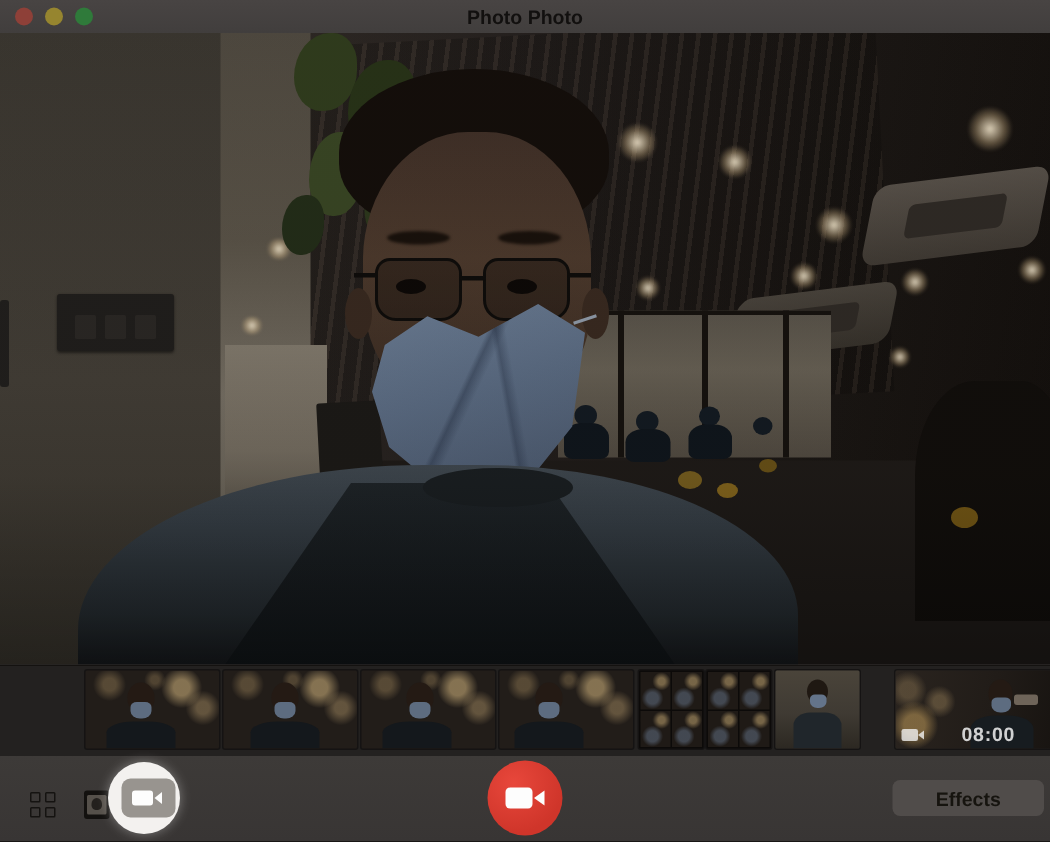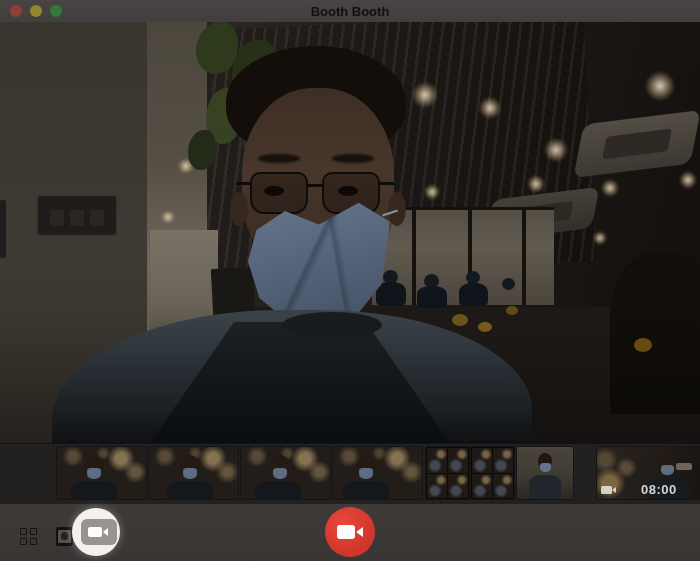--- a/index.html
+++ b/index.html
@@ -182,21 +182,21 @@
 <body>
 
 <div class="window">
 
   <div class="titlebar">
     <div class="lights">
       <span class="light-dot dot-close"></span>
       <span class="light-dot dot-min"></span>
       <span class="light-dot dot-zoom"></span>
     </div>
-    <div class="title">Booth Booth</div>
+    <div class="title">Photo Photo</div>
   </div>
 
   <div class="viewfinder">
     <div class="scene-el wall"></div>
     <div class="scene-el panel-edge"></div>
     <div class="scene-el switch-panel">
       <span class="switch"></span>
         <span class="switch"></span>
         <span class="switch"></span>
     </div>
@@ -338,15 +338,16 @@
     <div class="photo-icon">
       <div class="inner"></div>
     </div>
     <div class="highlight-circle"></div>
     <div class="video-mode-btn">
       <span class="cam"></span>
     </div>
     <button class="record-btn">
       <span class="cam"></span>
     </button>
+    <button class="effects-btn">Effects</button>
   </div>
 
 </div>
 
 </body></html>

